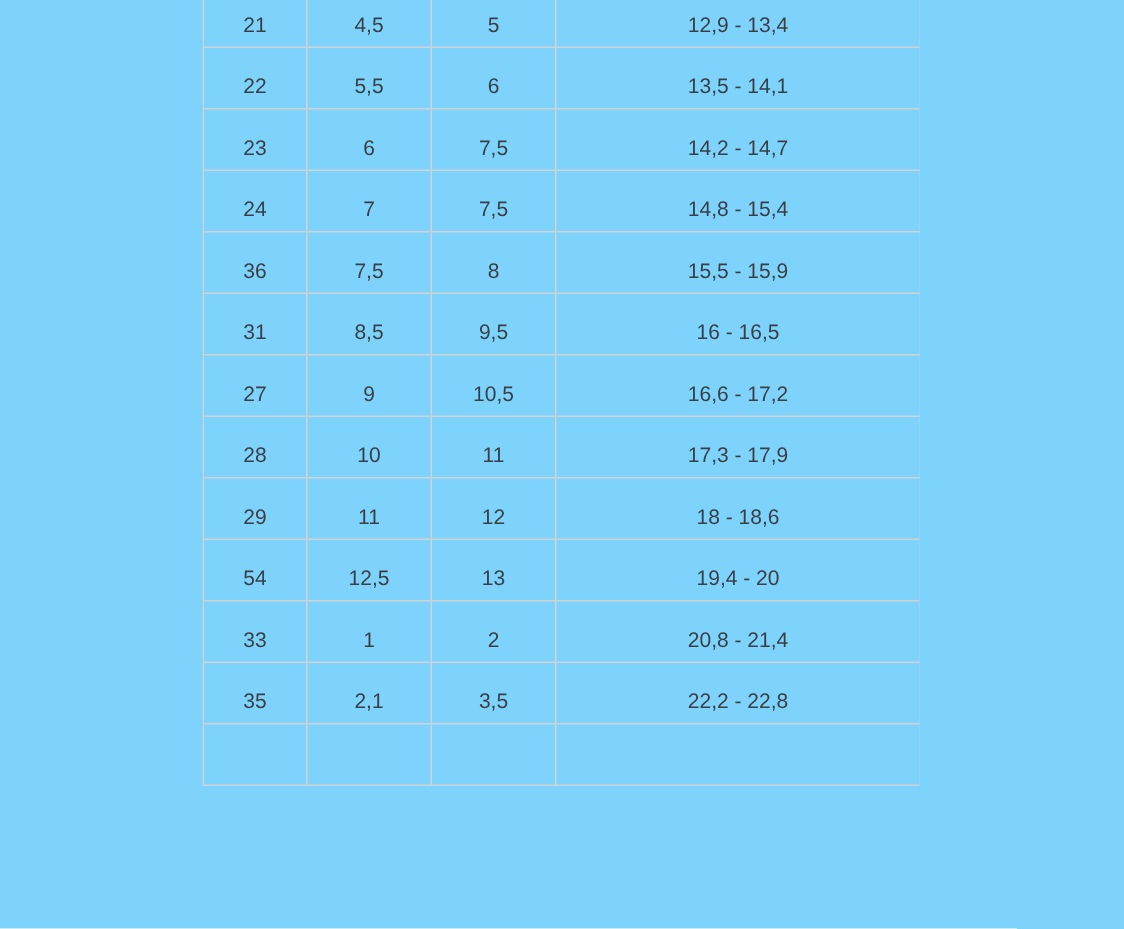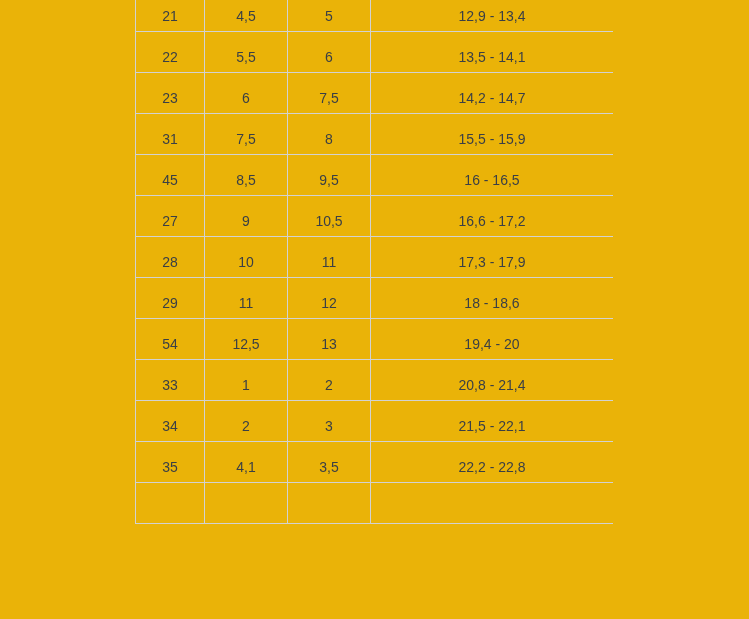--- a/index.html
+++ b/index.html
@@ -11,21 +11,21 @@
     width: 749px;
     height: 619px;
     overflow: hidden;
     font-family: "Liberation Sans", sans-serif;
   }
 
   #page {
     position: relative;
     width: 749px;
     height: 619px;
-    background: #eab308;
+    background: #7dd3fc;
   }
 
   
   #size-table-wrap {
     position: absolute;
     left: 135px;
     top: 0;
     width: 478px;
     height: 619px;
     overflow: hidden;
@@ -88,27 +88,33 @@
             <td>6</td>
             <td>13,5 - 14,1</td>
           </tr>
           <tr>
             <td>23</td>
             <td>6</td>
             <td>7,5</td>
             <td>14,2 - 14,7</td>
           </tr>
           <tr>
-            <td>31</td>
+            <td>24</td>
+            <td>7</td>
+            <td>7,5</td>
+            <td>14,8 - 15,4</td>
+          </tr>
+          <tr>
+            <td>36</td>
             <td>7,5</td>
             <td>8</td>
             <td>15,5 - 15,9</td>
           </tr>
           <tr>
-            <td>45</td>
+            <td>31</td>
             <td>8,5</td>
             <td>9,5</td>
             <td>16 - 16,5</td>
           </tr>
           <tr>
             <td>27</td>
             <td>9</td>
             <td>10,5</td>
             <td>16,6 - 17,2</td>
           </tr>
@@ -130,28 +136,22 @@
             <td>13</td>
             <td>19,4 - 20</td>
           </tr>
           <tr>
             <td>33</td>
             <td>1</td>
             <td>2</td>
             <td>20,8 - 21,4</td>
           </tr>
           <tr>
-            <td>34</td>
-            <td>2</td>
-            <td>3</td>
-            <td>21,5 - 22,1</td>
-          </tr>
-          <tr>
             <td>35</td>
-            <td>4,1</td>
+            <td>2,1</td>
             <td>3,5</td>
             <td>22,2 - 22,8</td>
           </tr>
           <tr class="partial-row">
             <td></td>
             <td></td>
             <td></td>
             <td></td>
           </tr>
         </tbody>

